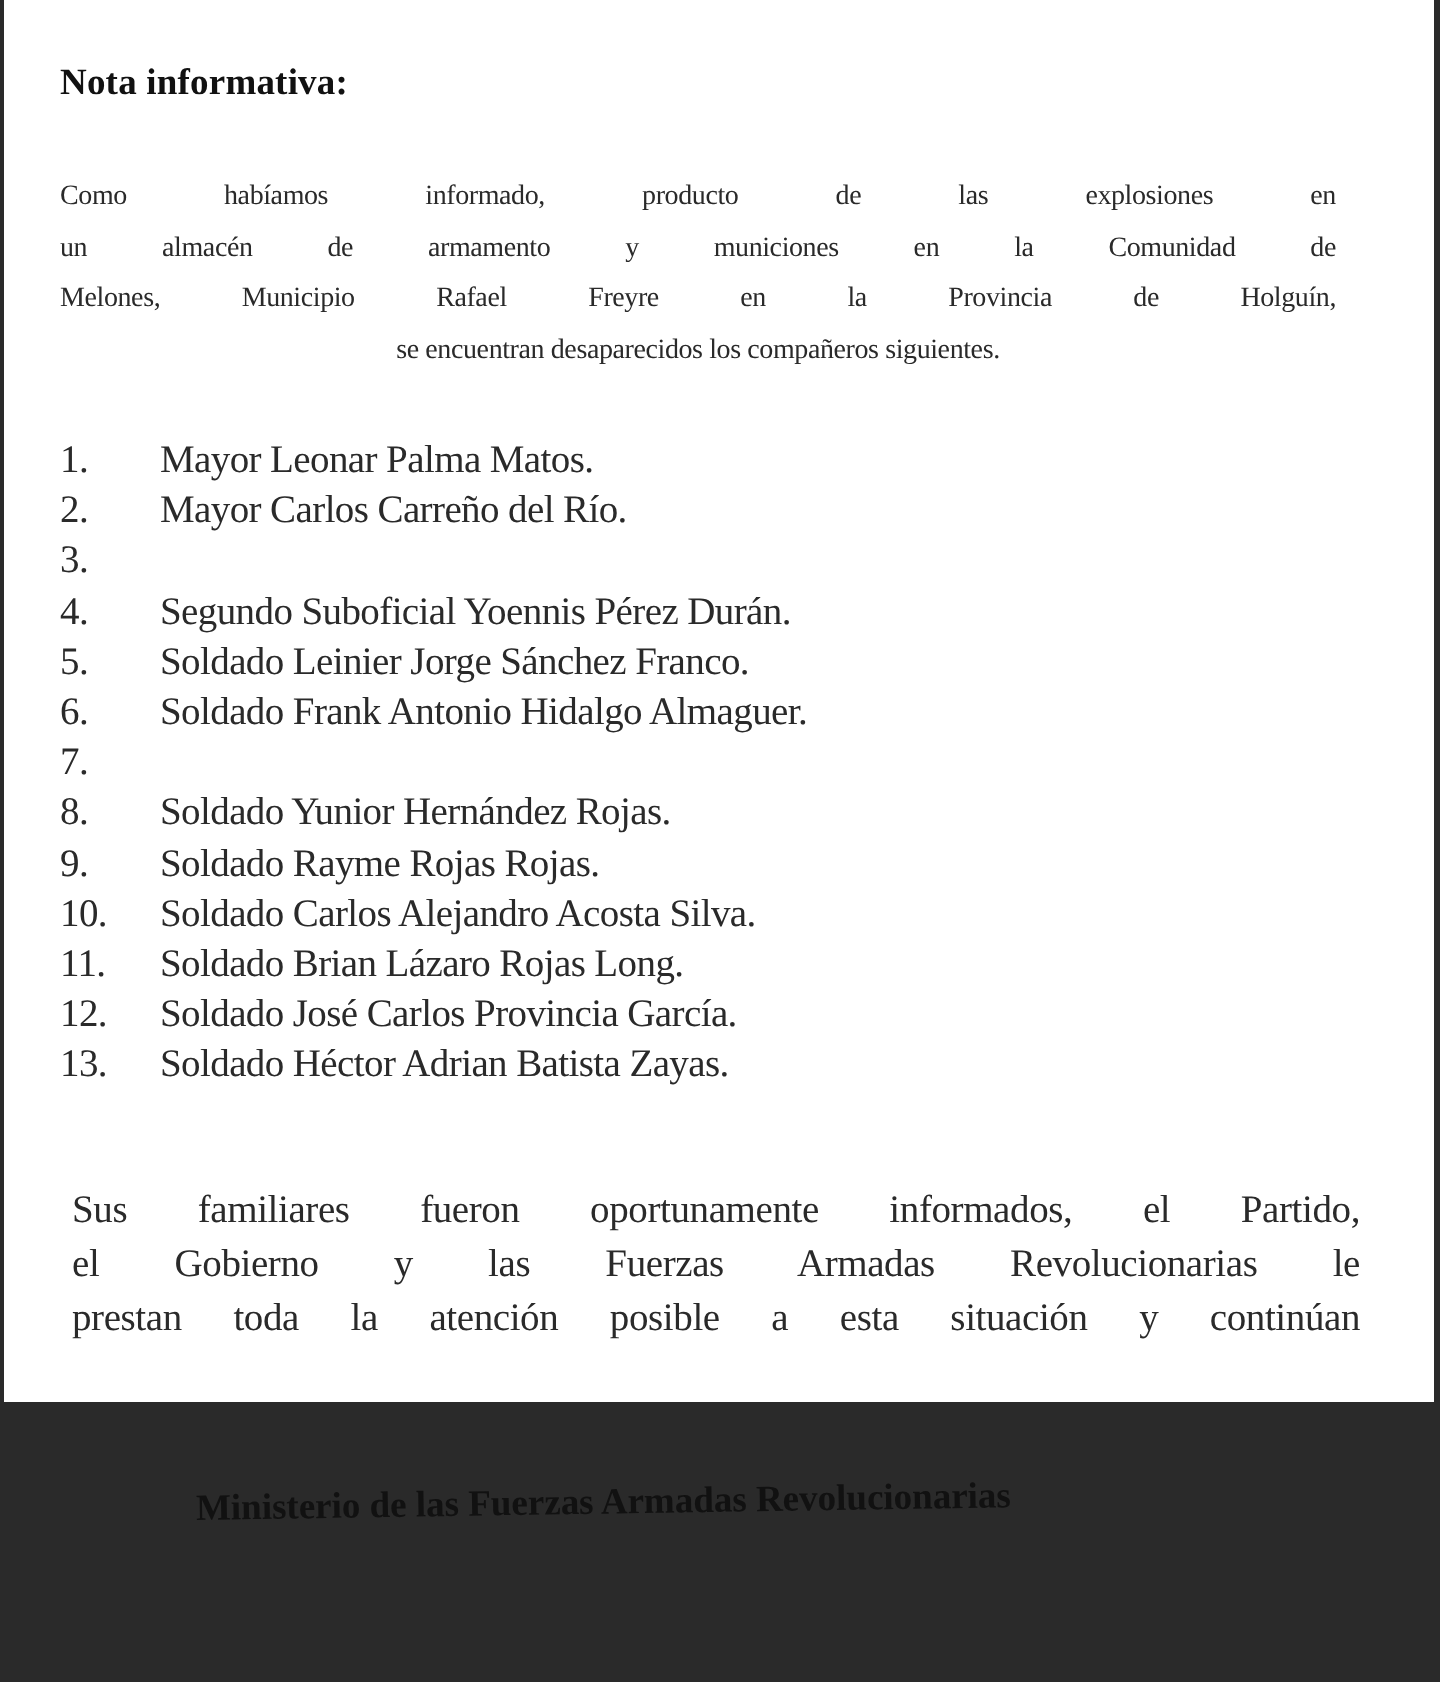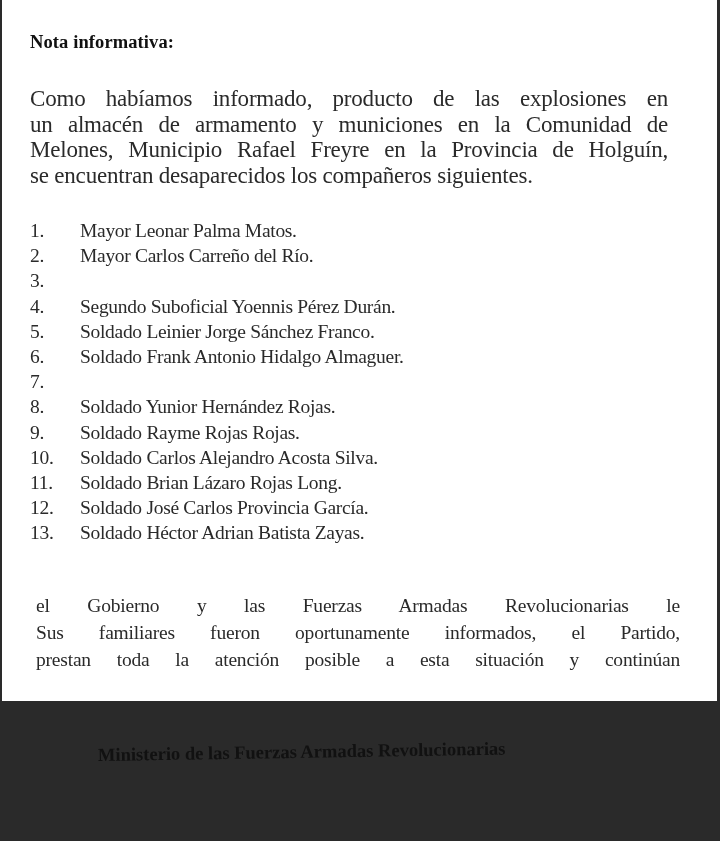--- a/index.html
+++ b/index.html
@@ -30,28 +30,28 @@
       font-size: 18.5px;
       font-weight: bold;
       color: #111;
       letter-spacing: 0.1px;
     }
     .intro {
       position: absolute;
       left: 28px;
       top: 86px;
       width: 638px;
-      font-size: 23px;
+      font-size: 14px;
       line-height: 25.5px;
       color: #2a2a2a;
       text-align: justify;
       letter-spacing: -0.2px;
     }
     .intro span { display: block; }
-    .intro .last { text-align: left; }
+    .intro .last { text-align: center; }
     .just { text-align: justify; text-align-last: justify; }
     .list {
       position: absolute;
       left: 28px;
       top: 218px;
       margin: 0;
       padding: 0;
       list-style: none;
     }
     .list li {
@@ -149,19 +149,19 @@
         <span class="num">12.</span>
         <span class="name">Soldado José Carlos Provincia García.</span>
       </li>
     <li>
         <span class="num">13.</span>
         <span class="name">Soldado Héctor Adrian Batista Zayas.</span>
       </li>
   </ol>
 
   <div class="closing">
+    <span class="just">Sus familiares fueron oportunamente informados, el Partido,</span>
     <span class="just">el Gobierno y las Fuerzas Armadas Revolucionarias le</span>
-    <span class="just">Sus familiares fueron oportunamente informados, el Partido,</span>
     <span class="just">prestan toda la atención posible a esta situación  y continúan</span>
   </div>
 
   <div class="signature">Ministerio de las Fuerzas Armadas Revolucionarias</div>
 </div>
 
 </body></html>

